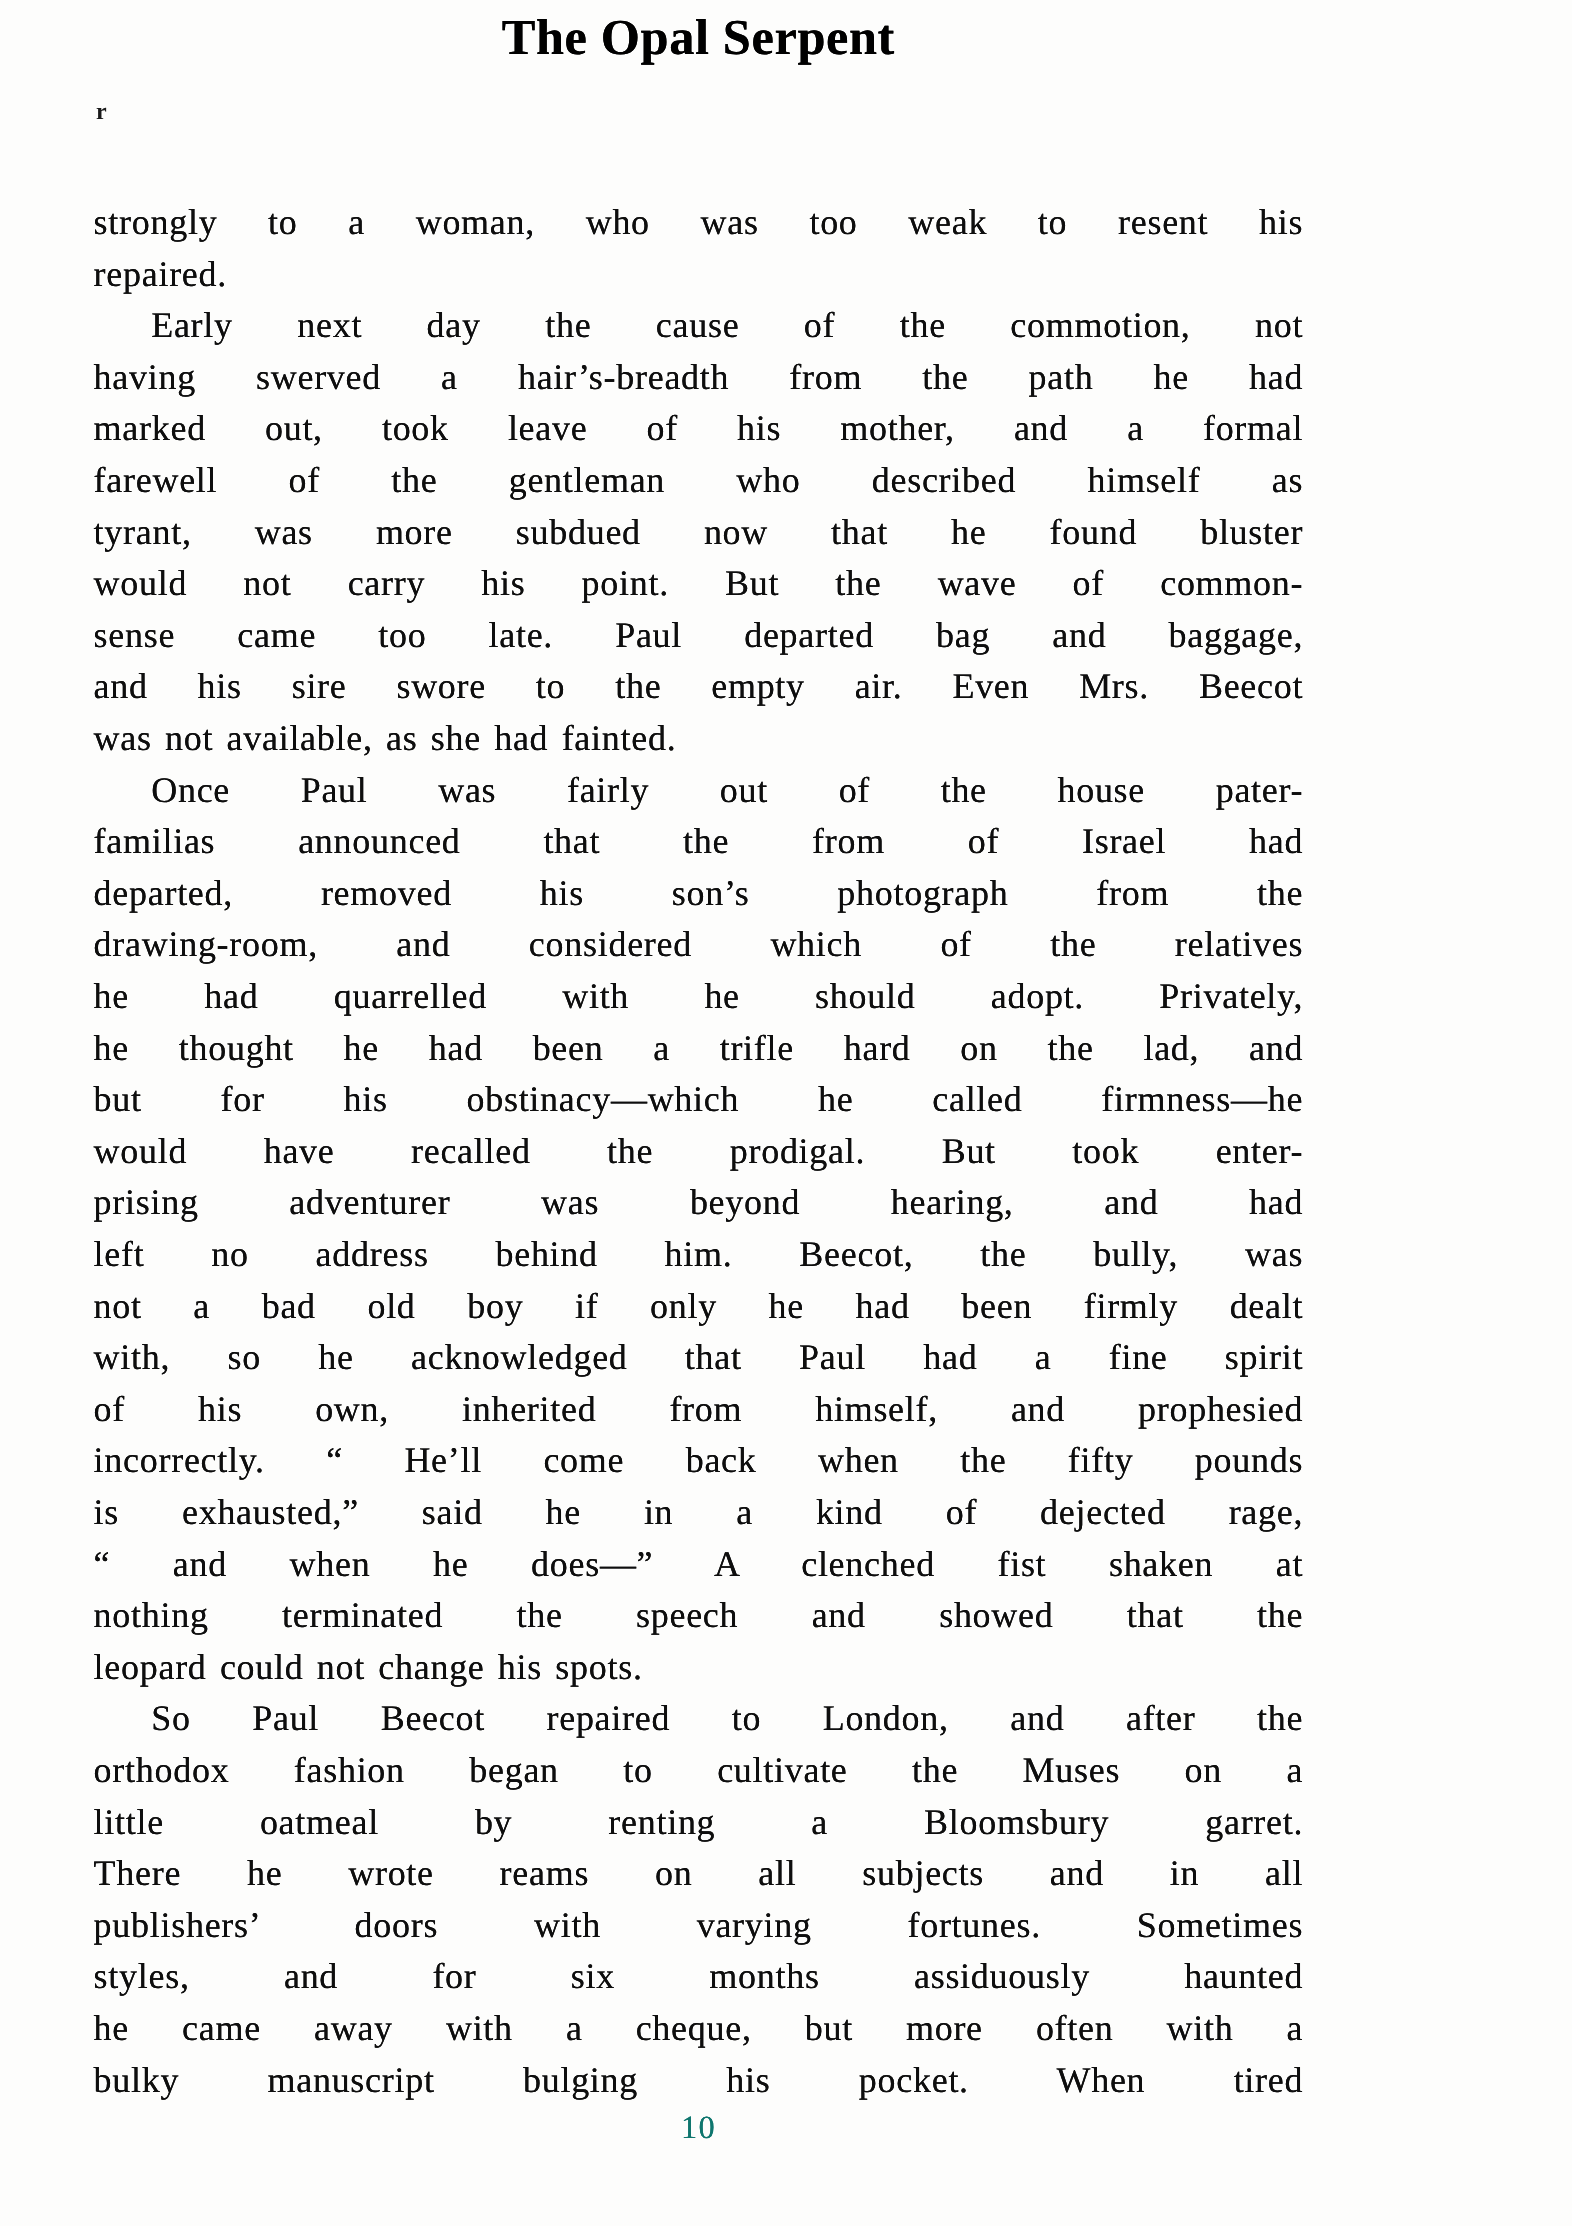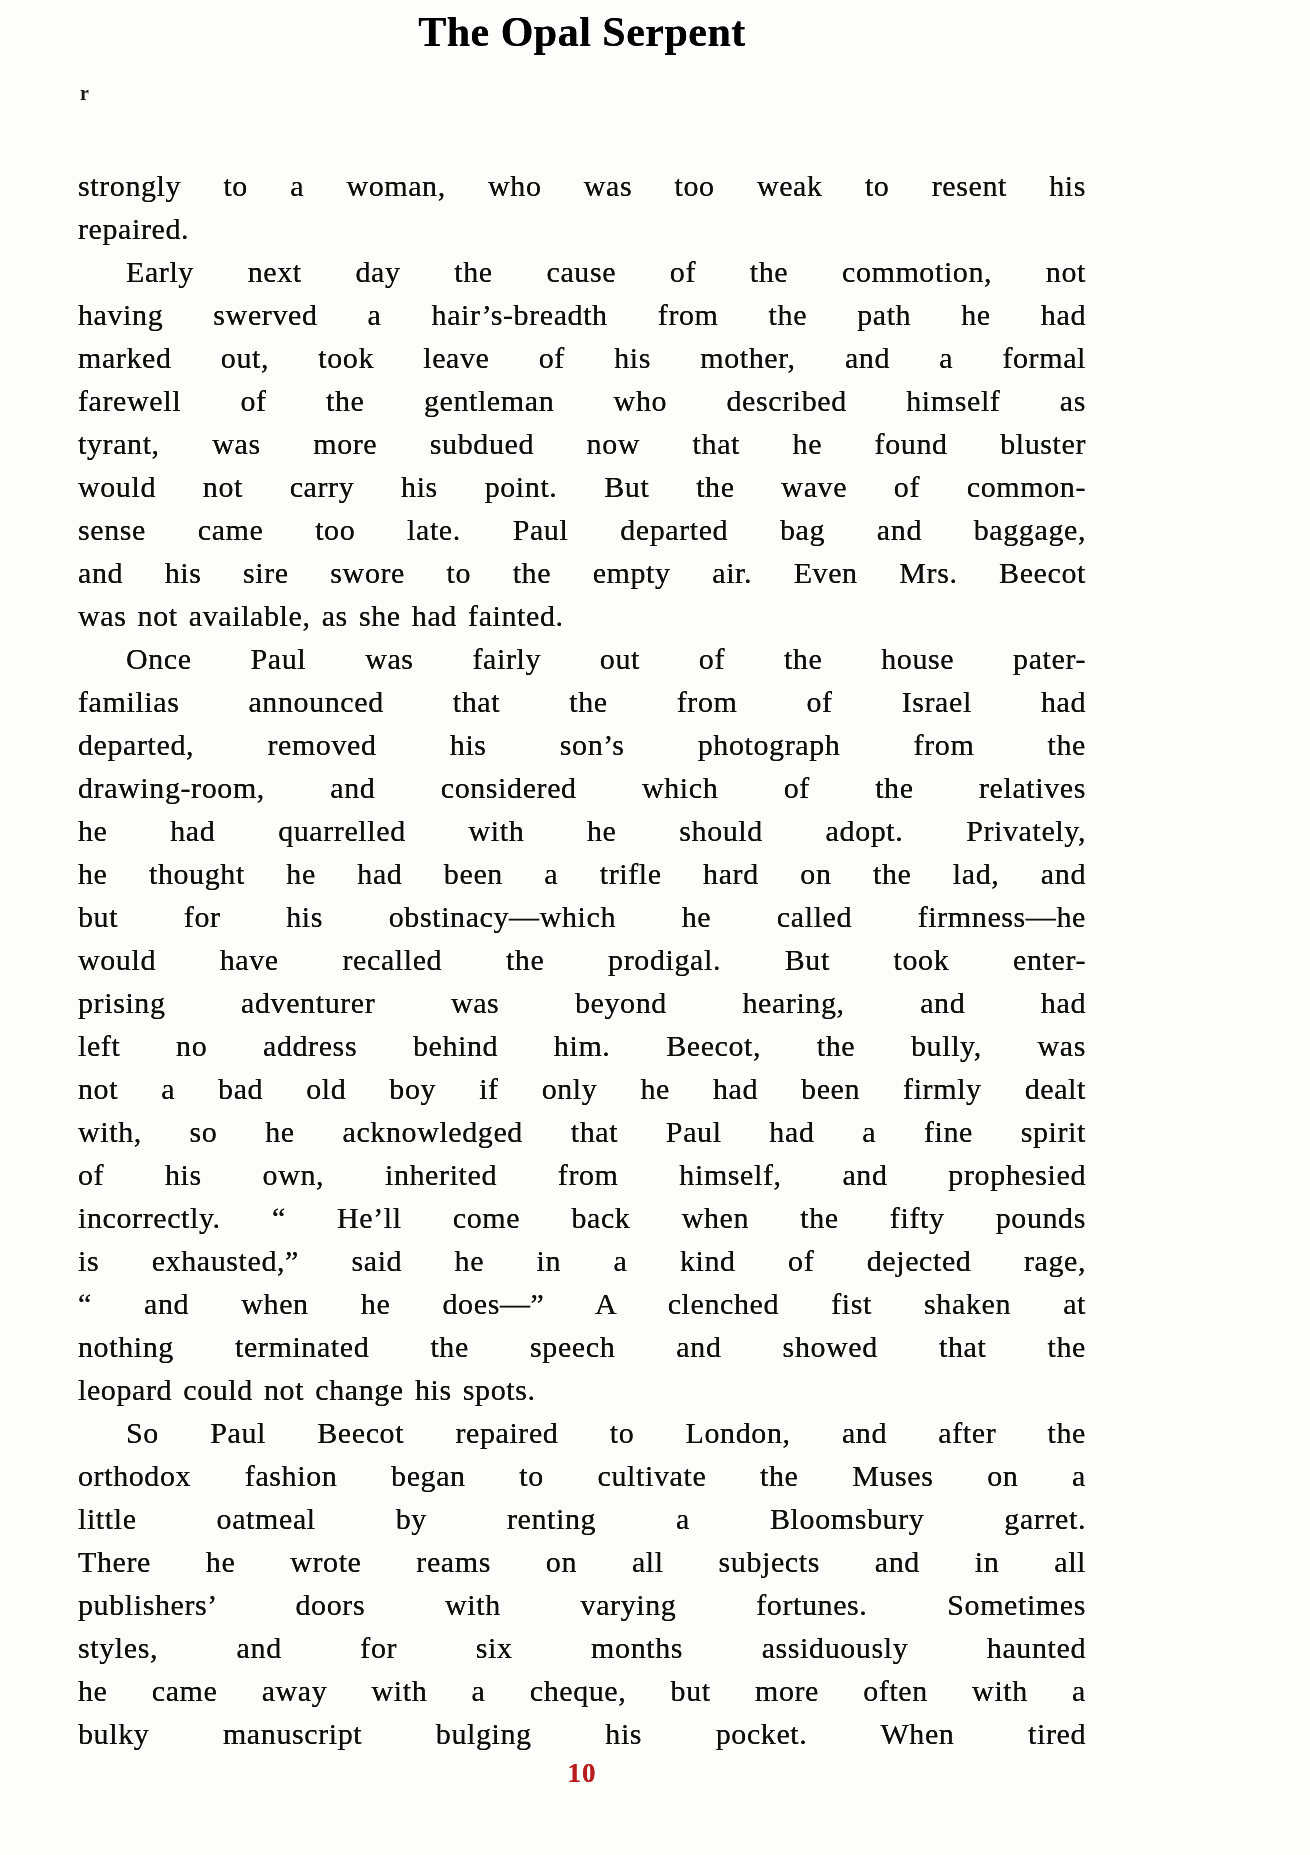--- a/index.html
+++ b/index.html
@@ -62,23 +62,23 @@
     text-align: left;
     text-align-last: left;
   }
   .page-number {
     position: absolute;
     top: 1758px;
     left: 78px;
     width: 1008px;
     text-align: center;
     font-size: 27px;
-    font-weight: 700;
+    font-weight: 400;
     letter-spacing: 1px;
-    color: #b91c1c;
+    color: #0f766e;
     text-shadow: 0 0 0.45px currentColor;
   }
 </style>
 </head>
 <body>
 
 <div class="page">
   <div class="artifact">r</div>
   <h1 class="title">The Opal Serpent</h1>
   <div class="text-block" id="text-block">

